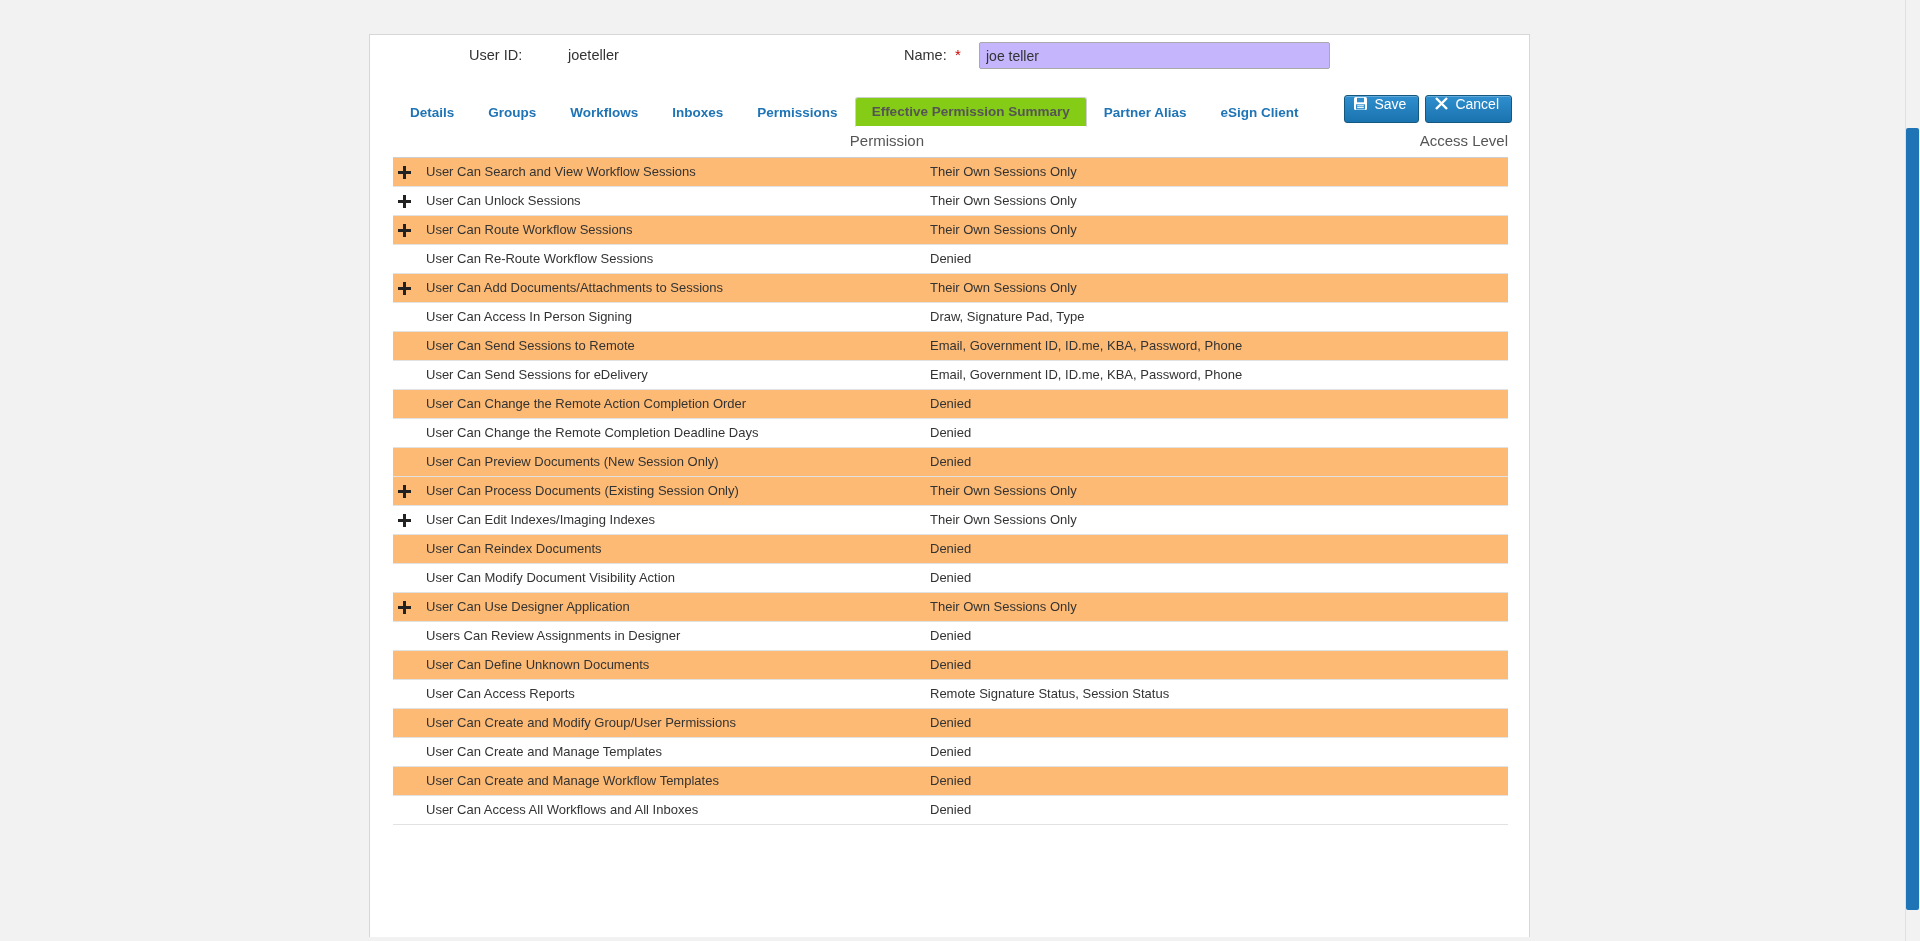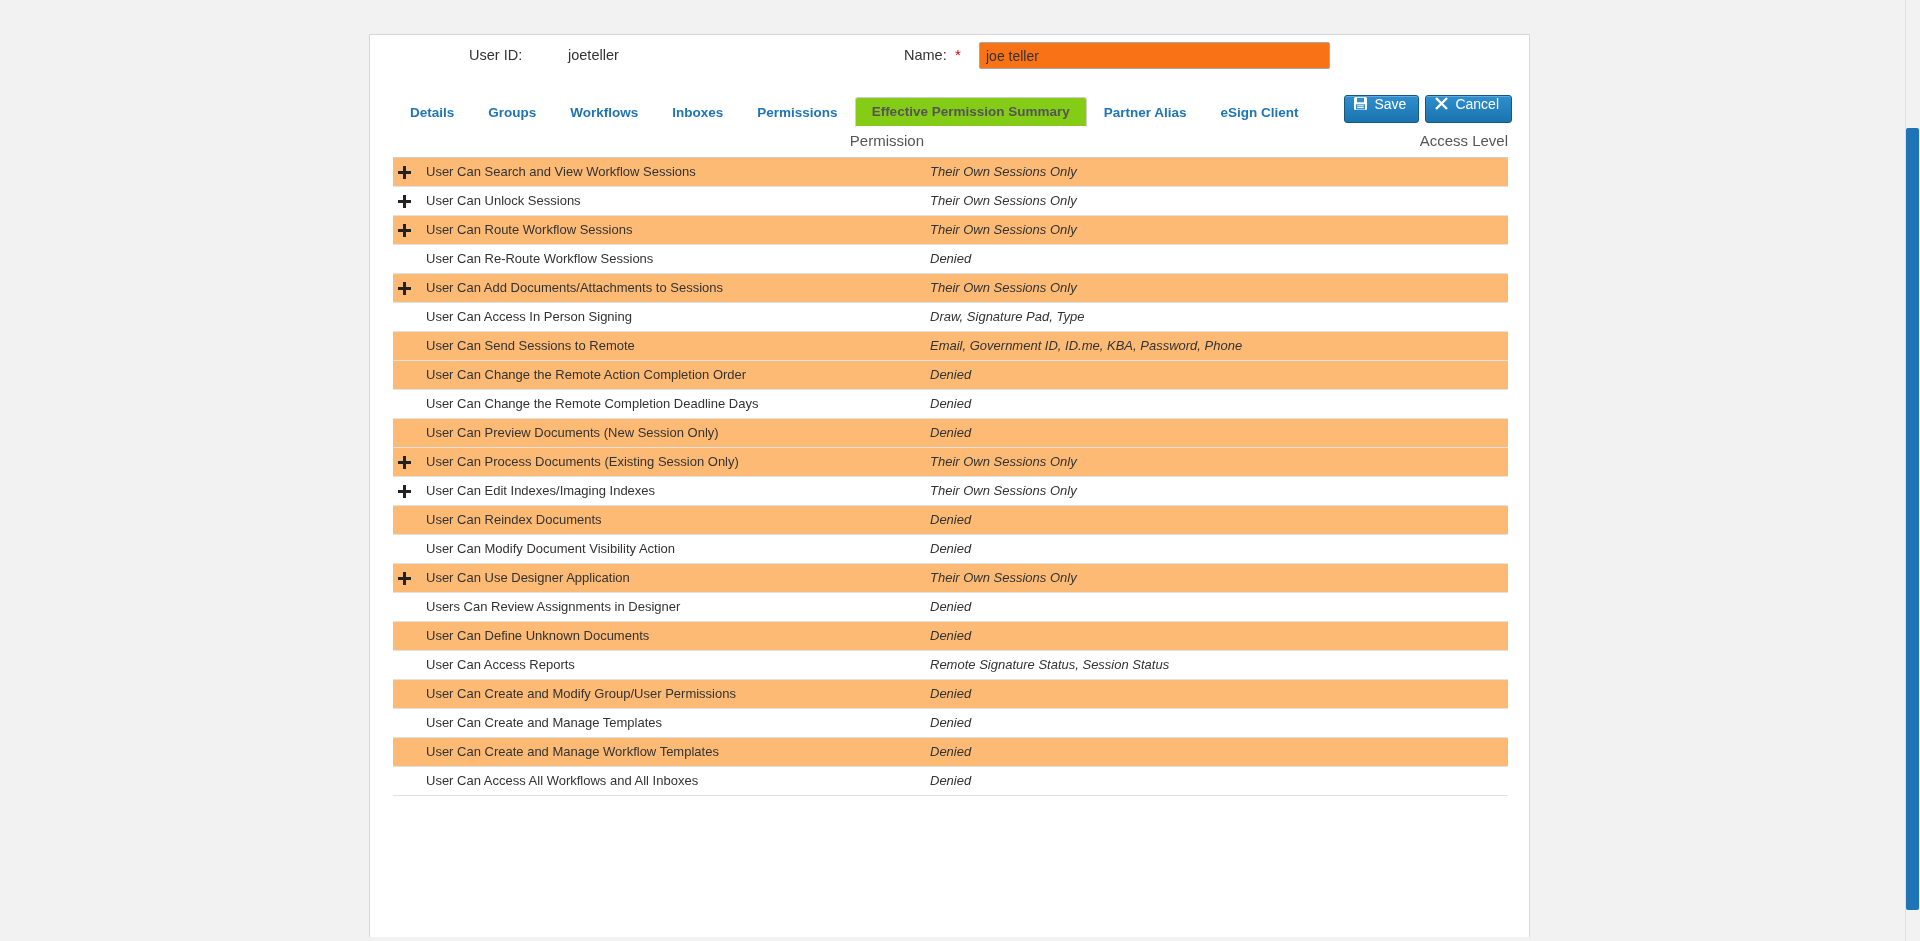--- a/index.html
+++ b/index.html
@@ -69,21 +69,21 @@
     left: 609px;
     top: 7px;
     width: 351px;
     height: 27px;
     border: 1px solid #a9a9a9;
     border-radius: 2px;
     padding: 2px 6px;
     font-size: 14px;
     color: #333333;
     font-family: "Liberation Sans", sans-serif;
-    background: #f97316;
+    background: #c4b5fd;
   }
 
   
   #tabstrip {
     position: absolute;
     left: 0;
     top: 48px;
     width: 1161px;
     height: 45px;
   }
@@ -188,21 +188,21 @@
     vertical-align: middle;
   }
   .plus::before, .plus::after {
     content: "";
     position: absolute;
     background: #222222;
   }
   .plus::before { left: 0; top: 5px; width: 13px; height: 3px; }
   .plus::after { left: 5px; top: 0; width: 3px; height: 13px; }
   td.perm-cell { padding-left: 10px; }
-  td.access-cell { padding-left: 6px; font-style: italic; }
+  td.access-cell { padding-left: 6px; }
 
   
   #scrollbar-track {
     position: absolute;
     right: 0;
     top: 0;
     width: 15px;
     height: 941px;
     background: #f2f2f2;
     border-left: 1px solid #e0e0e0;
@@ -323,20 +323,25 @@
             <tr class="">
               <td class="expand-cell"></td>
               <td class="perm-cell">User Can Access In Person Signing</td>
               <td class="access-cell">Draw, Signature Pad, Type</td>
             </tr>
             <tr class="alt">
               <td class="expand-cell"></td>
               <td class="perm-cell">User Can Send Sessions to Remote</td>
               <td class="access-cell">Email, Government ID, ID.me, KBA, Password, Phone</td>
             </tr>
+            <tr class="">
+              <td class="expand-cell"></td>
+              <td class="perm-cell">User Can Send Sessions for eDelivery</td>
+              <td class="access-cell">Email, Government ID, ID.me, KBA, Password, Phone</td>
+            </tr>
             <tr class="alt">
               <td class="expand-cell"></td>
               <td class="perm-cell">User Can Change the Remote Action Completion Order</td>
               <td class="access-cell">Denied</td>
             </tr>
             <tr class="">
               <td class="expand-cell"></td>
               <td class="perm-cell">User Can Change the Remote Completion Deadline Days</td>
               <td class="access-cell">Denied</td>
             </tr>

